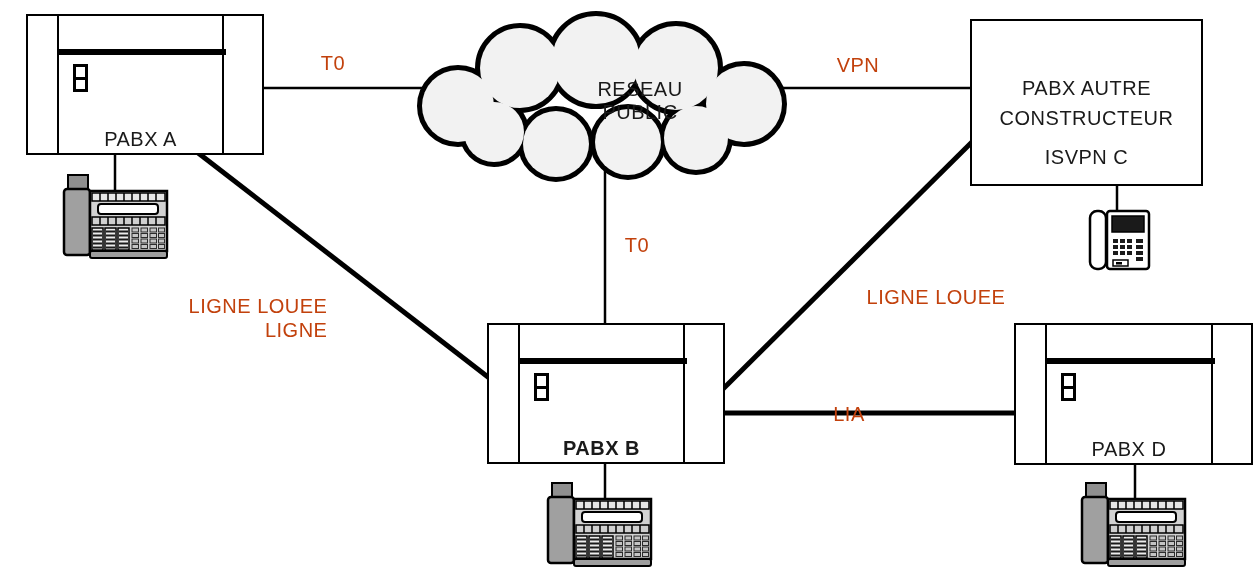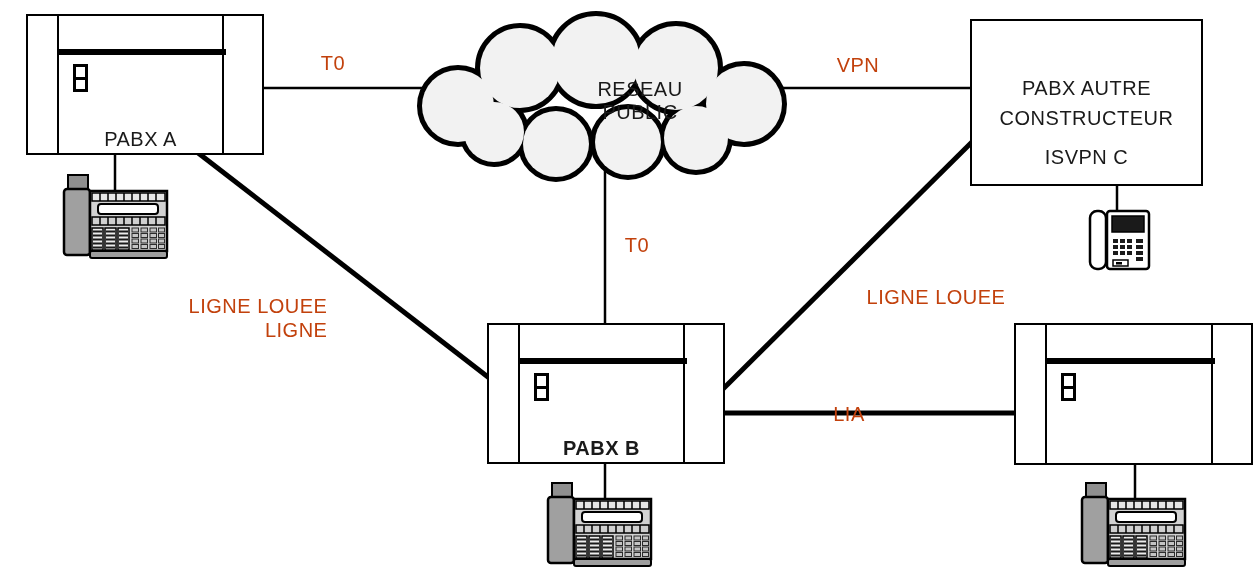--- a/index.html
+++ b/index.html
@@ -191,20 +191,21 @@
   </div>
 
   <div class="pabx" style="left:1014px; top:323px; width:239px; height:142px;">
     <div class="col-left"></div>
     <div class="col-right"></div>
     <div class="top-bar"></div>
     <div class="switch">
       <span class="cell"></span>
         <span class="cell"></span>
     </div>
+    <div class="pabx-label">PABX D</div>
   </div>
 
   <div class="big-box">
     <div class="bb-line">PABX AUTRE</div>
     <div class="bb-line">CONSTRUCTEUR</div>
     <div class="bb-sub">ISVPN C</div>
   </div>
 
   <div class="cloud-lbl">
     <span class="l2" style="display:block">RESEAU</span>

